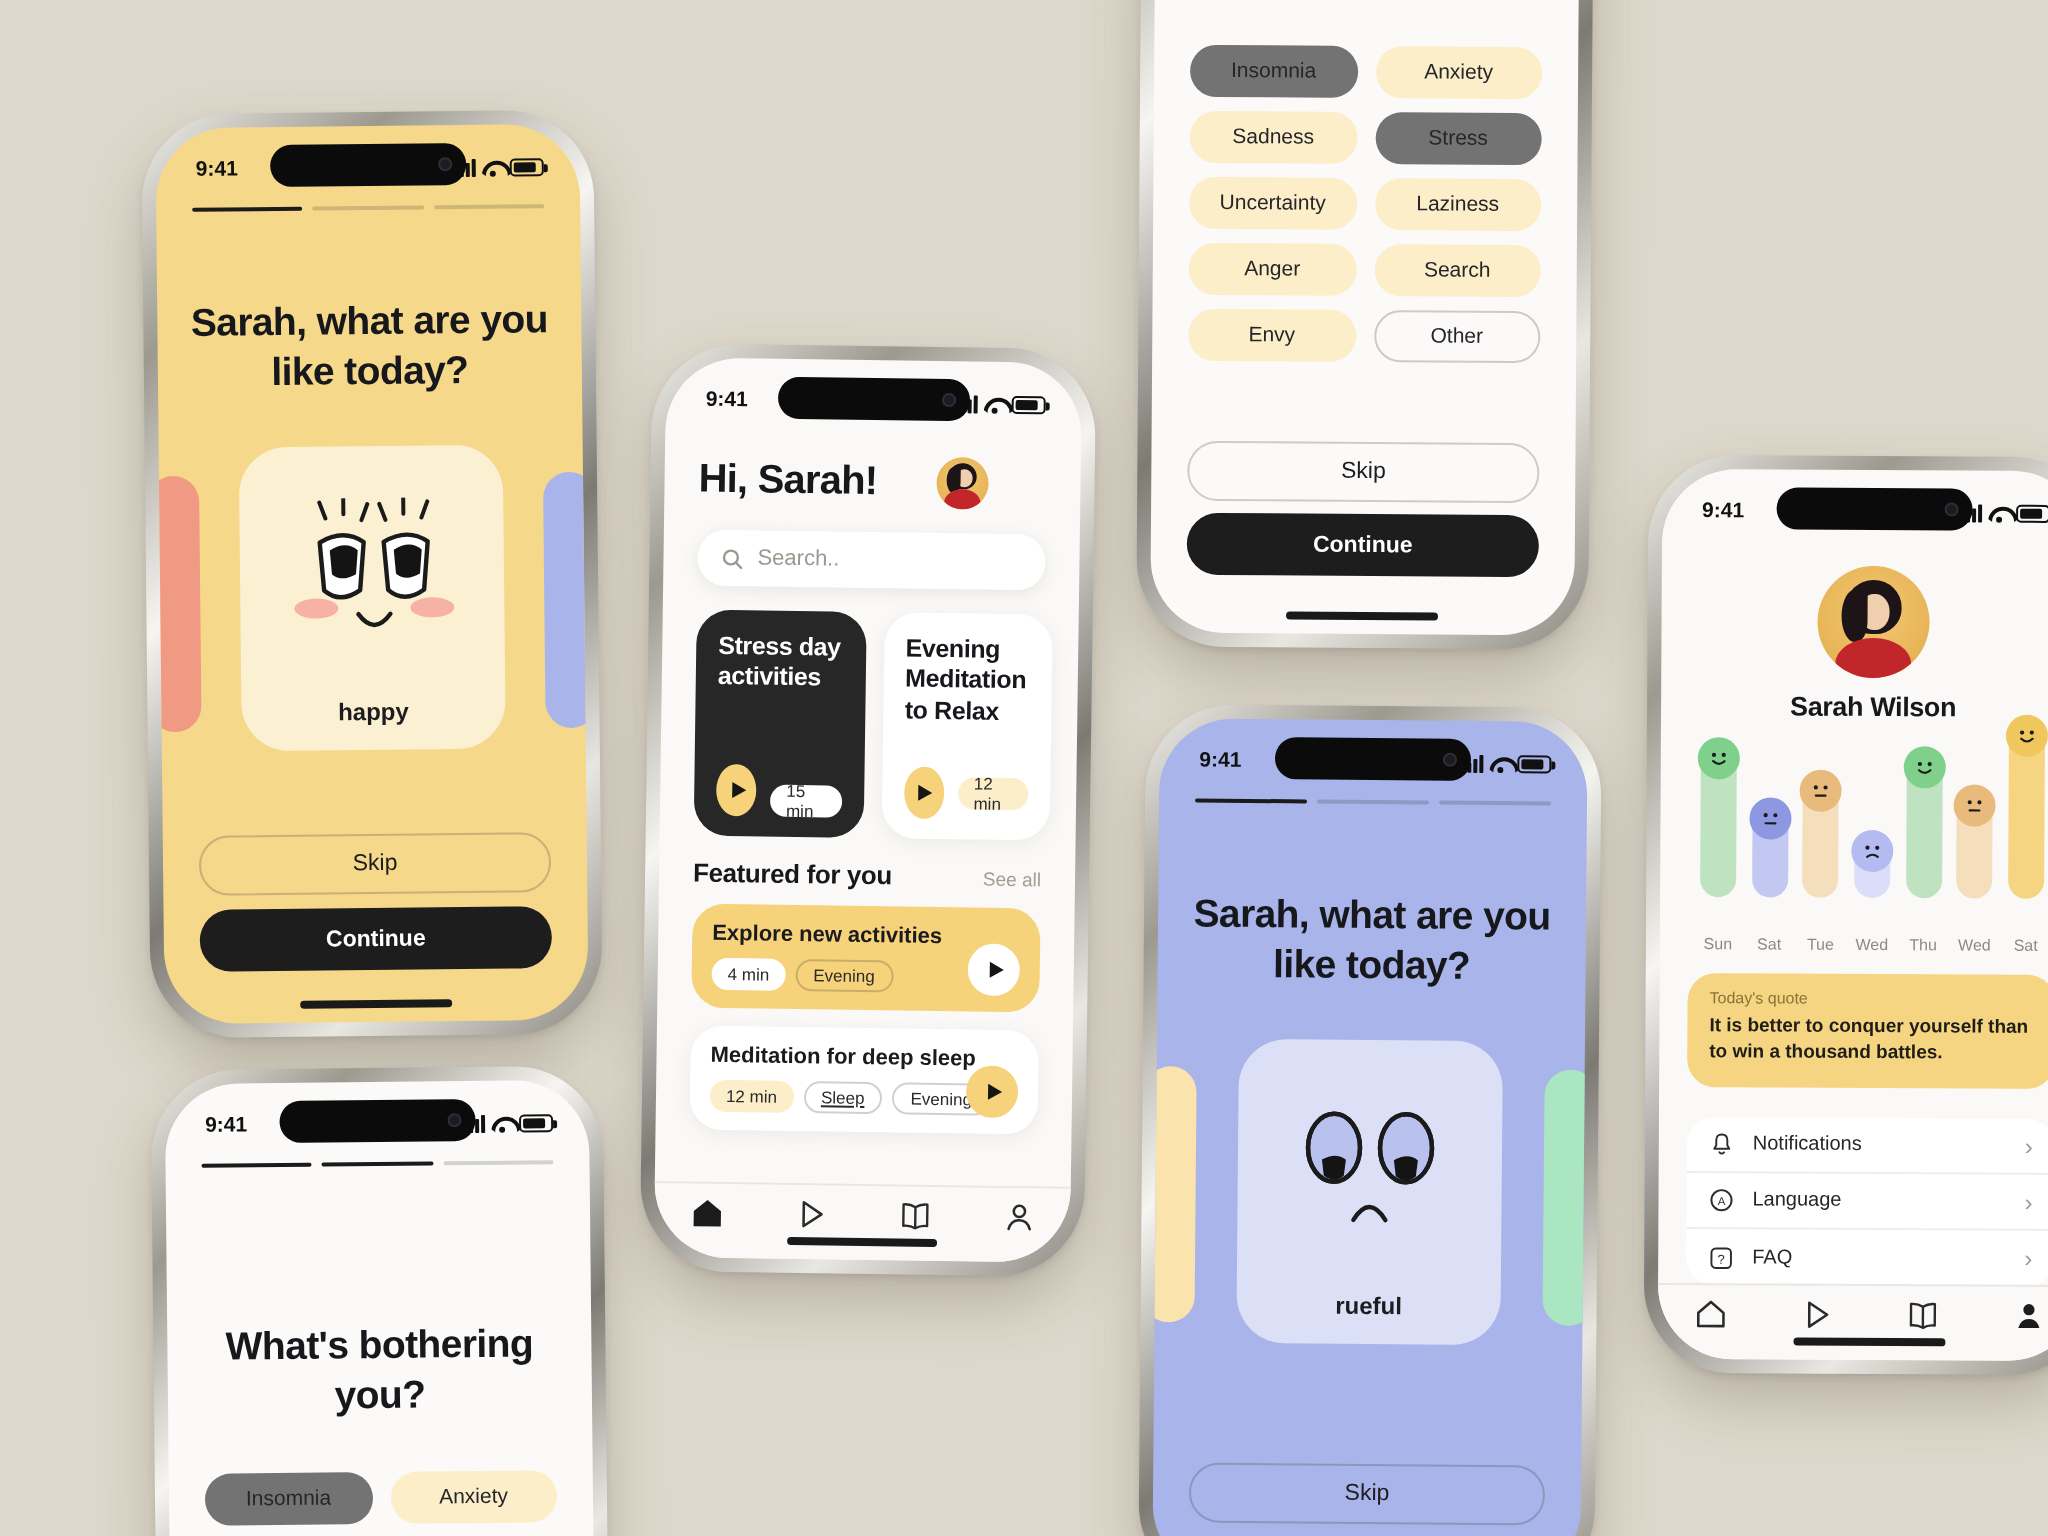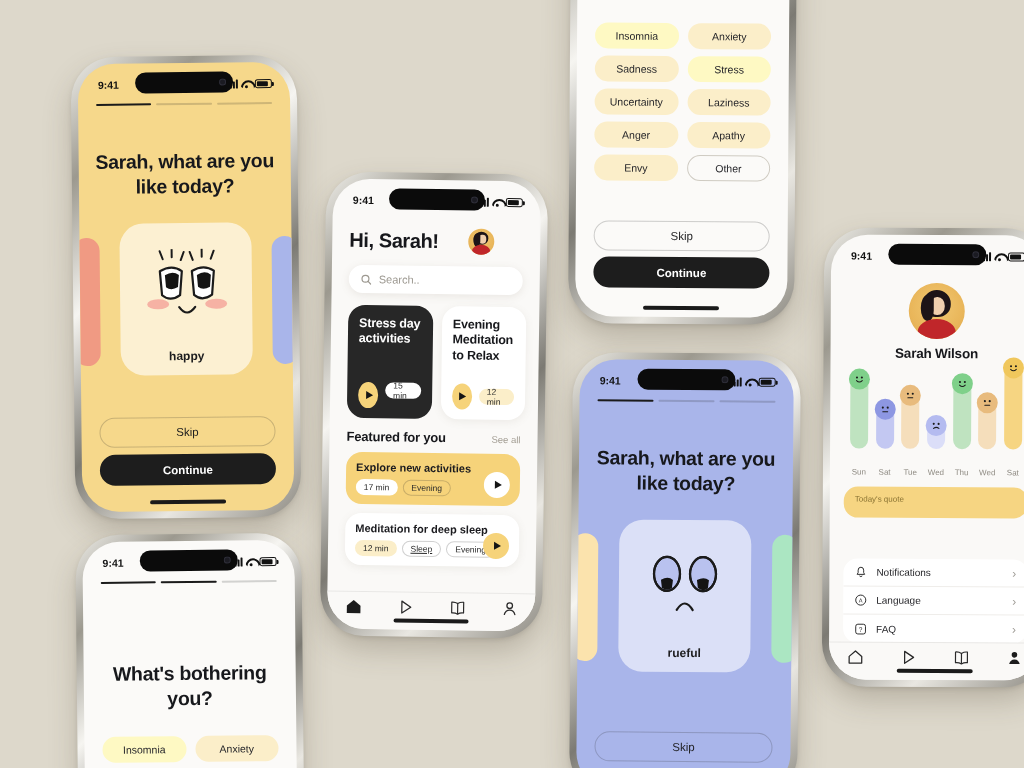--- a/index.html
+++ b/index.html
@@ -121,21 +121,21 @@
   .emo-label { font-size:12px; font-weight:bold; color:#1d1d1f; }
   .face { position:absolute; top:26px; left:0; right:0; display:flex; justify-content:center; }
 
   
   .chips { display:grid; grid-template-columns:1fr 1fr; gap:7px 9px; }
   .chip {
     height:26px; border-radius:14px;
     display:flex; align-items:center; justify-content:center;
     font-size:10.5px; color:#26262a; background:#fbeec9;
   }
-  .chip.sel { background:#fef9c3; }
+  .chip.sel { background:#737373; }
   .chip.outline { background:transparent; border:1px solid #cfcbc2; }
 
   
   .h-greet { font-size:20px; font-weight:bold; color:#17181c; letter-spacing:-.4px; }
   .search {
     height:28px; border-radius:15px; background:#fff;
     box-shadow:0 2px 8px rgba(120,110,90,.13);
     display:flex; align-items:center; gap:7px; padding:0 12px;
     font-size:11px; color:#9c9890;
   }
@@ -347,21 +347,21 @@
         <svg width="11" height="11" viewBox="0 0 14 14">
           <circle cx="6" cy="6" r="4.4" fill="none" stroke="#9c9890" stroke-width="1.5"></circle>
           <path d="M9.4 9.4 L12.6 12.6" stroke="#9c9890" stroke-width="1.5" stroke-linecap="round"></path>
         </svg>
         <span>Search..</span>
       </div>
 
       <div style="position:absolute; top:126px; left:17px; right:17px; display:flex; gap:9px; height:113px;">
         <div class="card-dark" style="flex:1;">
           <div class="card-t" style="color:#fff;">Stress day activities</div>
-          <div style="display:flex; align-items:flex-start; gap:7px;">
+          <div style="display:flex; align-items:flex-end; gap:7px;">
             <div class="play" style="background:#f6d37a;">
                 <span class="tri"></span>
               </div>
             <div class="pill" style="background:#fff;">15 min</div>
           </div>
         </div>
         <div class="card-light" style="flex:1;">
           <div class="card-t" style="color:#17181c;">Evening Meditation to Relax</div>
           <div style="display:flex; align-items:center; gap:7px;">
             <div class="play" style="background:#f6d37a;">
@@ -373,21 +373,21 @@
       </div>
 
       <div class="sec-h" style="position:absolute; top:250px; left:17px; right:17px;">
         <b>Featured for you</b>
         <span>See all</span>
       </div>
 
       <div class="feat" style="position:absolute; top:273px; left:17px; right:17px; background:#f6d37a;">
         <div class="feat-t">Explore new activities</div>
         <div class="feat-tags">
-          <span class="pill" style="background:#fff;">17 min</span>
+          <span class="pill" style="background:#fff;">4 min</span>
           <span class="pill" style="background:transparent;border:1px solid rgba(40,40,40,.22);">Evening</span>
         </div>
         <div class="play" style="position:absolute; right:10px; top:18px; background:#fff;">
             <span class="tri"></span>
           </div>
       </div>
 
       <div class="feat" style="position:absolute; top:334px; left:17px; right:17px; background:#fff; box-shadow:0 2px 9px rgba(120,110,90,.10);">
         <div class="feat-t">Meditation for deep sleep</div>
         <div class="feat-tags">
@@ -431,21 +431,21 @@
   <div class="phone" style="left:572px; top:-230px; width:222px; height:552px; transform:rotate(0.4deg);">
     <div class="screen" style="background:#fbfaf8;">
       <div class="chips" style="position:absolute; top:248px; left:18px; right:18px;">
         <div class="chip sel">Insomnia</div>
         <div class="chip">Anxiety</div>
         <div class="chip">Sadness</div>
         <div class="chip sel">Stress</div>
         <div class="chip">Uncertainty</div>
         <div class="chip">Laziness</div>
         <div class="chip">Anger</div>
-        <div class="chip">Apathy</div>
+        <div class="chip">Search</div>
         <div class="chip">Envy</div>
         <div class="chip outline">Other</div>
       </div>
 
       <div class="btn-skip" style="bottom:66px;">Skip</div>
       <div class="btn-cont" style="bottom:29px;">Continue</div>
       <div class="homebar"></div>
     </div>
   </div>
 
@@ -612,20 +612,21 @@
                   <path d="M4.5 9.8 q3.5 3.4 7 0" fill="none" stroke="#1b1b1b" stroke-width="1.3" stroke-linecap="round"></path>
                 </svg>
             </span>
           </div>
           <span class="dlabel">Sat</span>
         </div>
       </div>
 
       <div class="quote" style="position:absolute; top:252px; left:14px; right:14px;">
         <div class="quote-h">Today's quote</div>
+        <div class="quote-b">It is better to conquer yourself than to win a thousand battles.</div>
       </div>
 
       <div class="mlist" style="position:absolute; top:318px; left:14px; right:14px;">
         <div class="mrow">
           <span class="mic">
             <svg width="13" height="13" viewBox="0 0 16 16">
                 <path d="M8 2 q3.4 0 3.4 3.6 v3 l1.2 2.2 H3.4 l1.2 -2.2 v-3 Q4.6 2 8 2 Z" fill="none" stroke="#2c2c2c" stroke-width="1.2" stroke-linejoin="round"></path>
                 <path d="M6.6 13 q1.4 1.5 2.8 0" fill="none" stroke="#2c2c2c" stroke-width="1.2" stroke-linecap="round"></path>
               </svg>
           </span>

